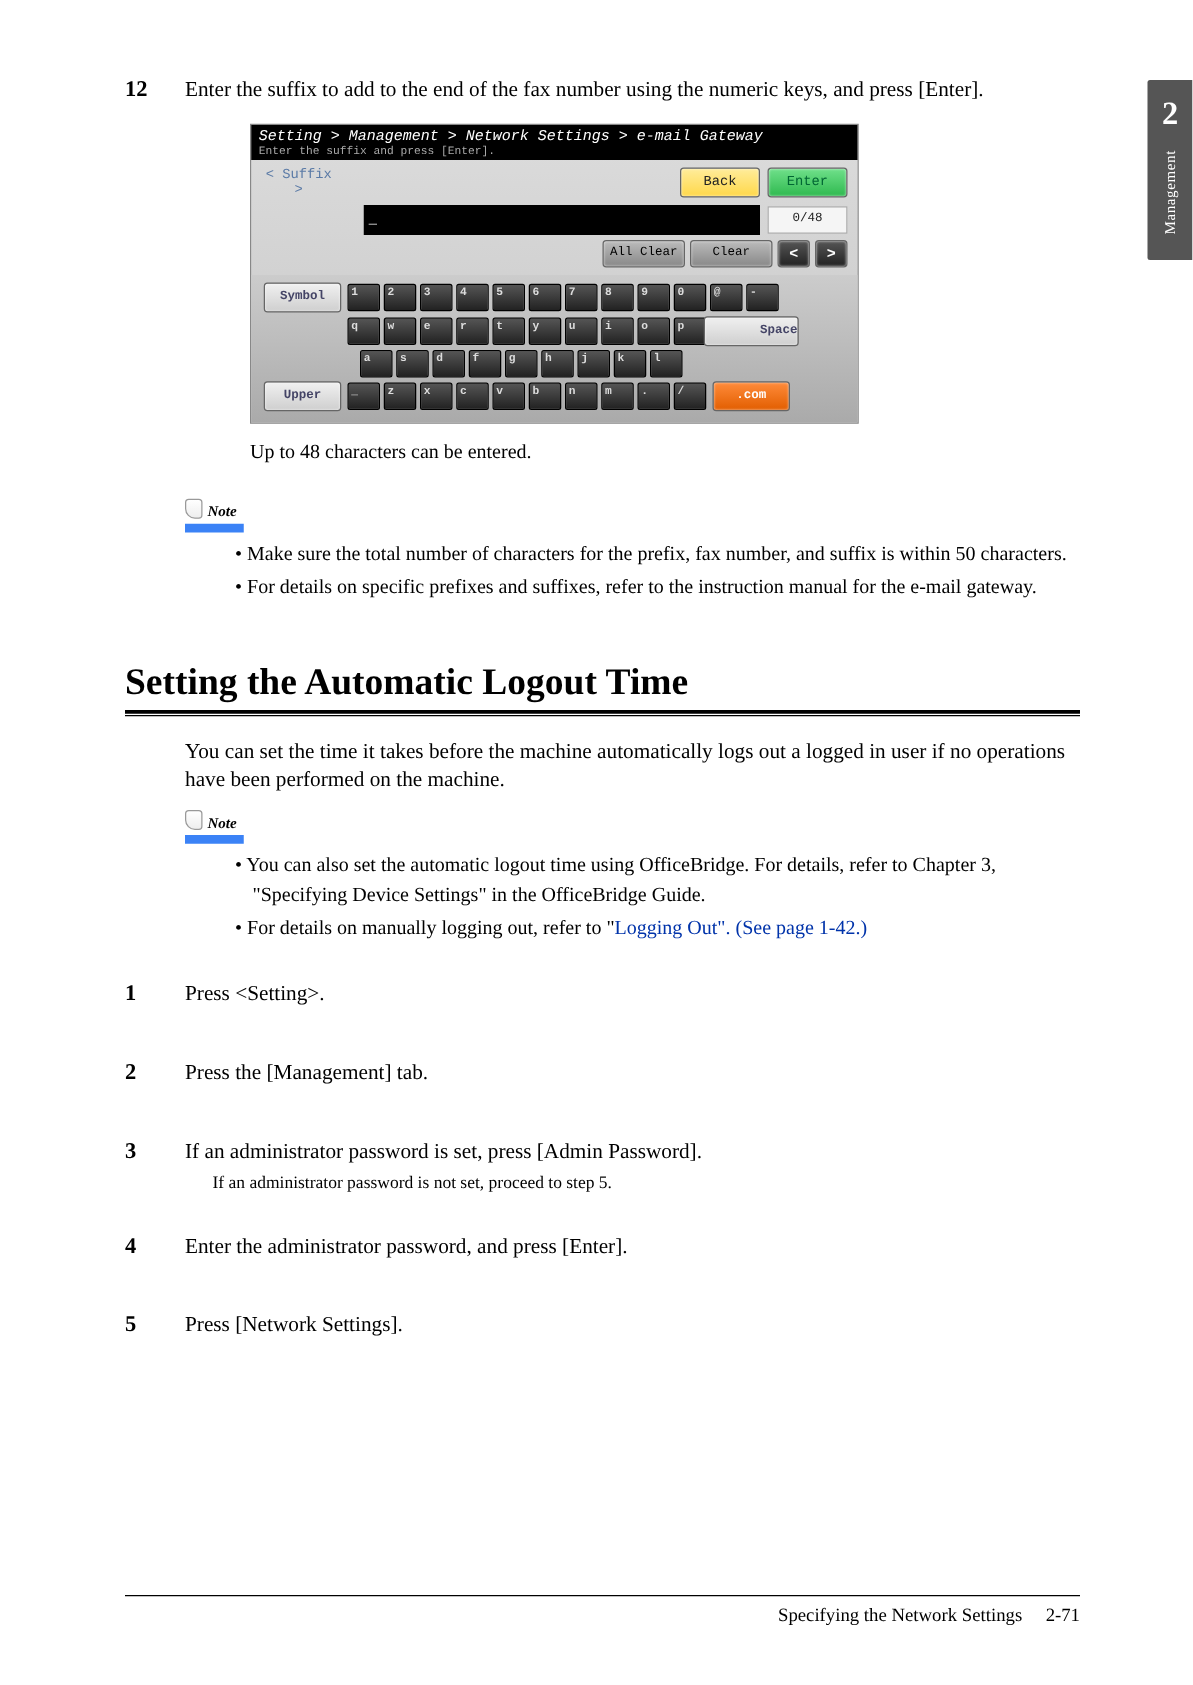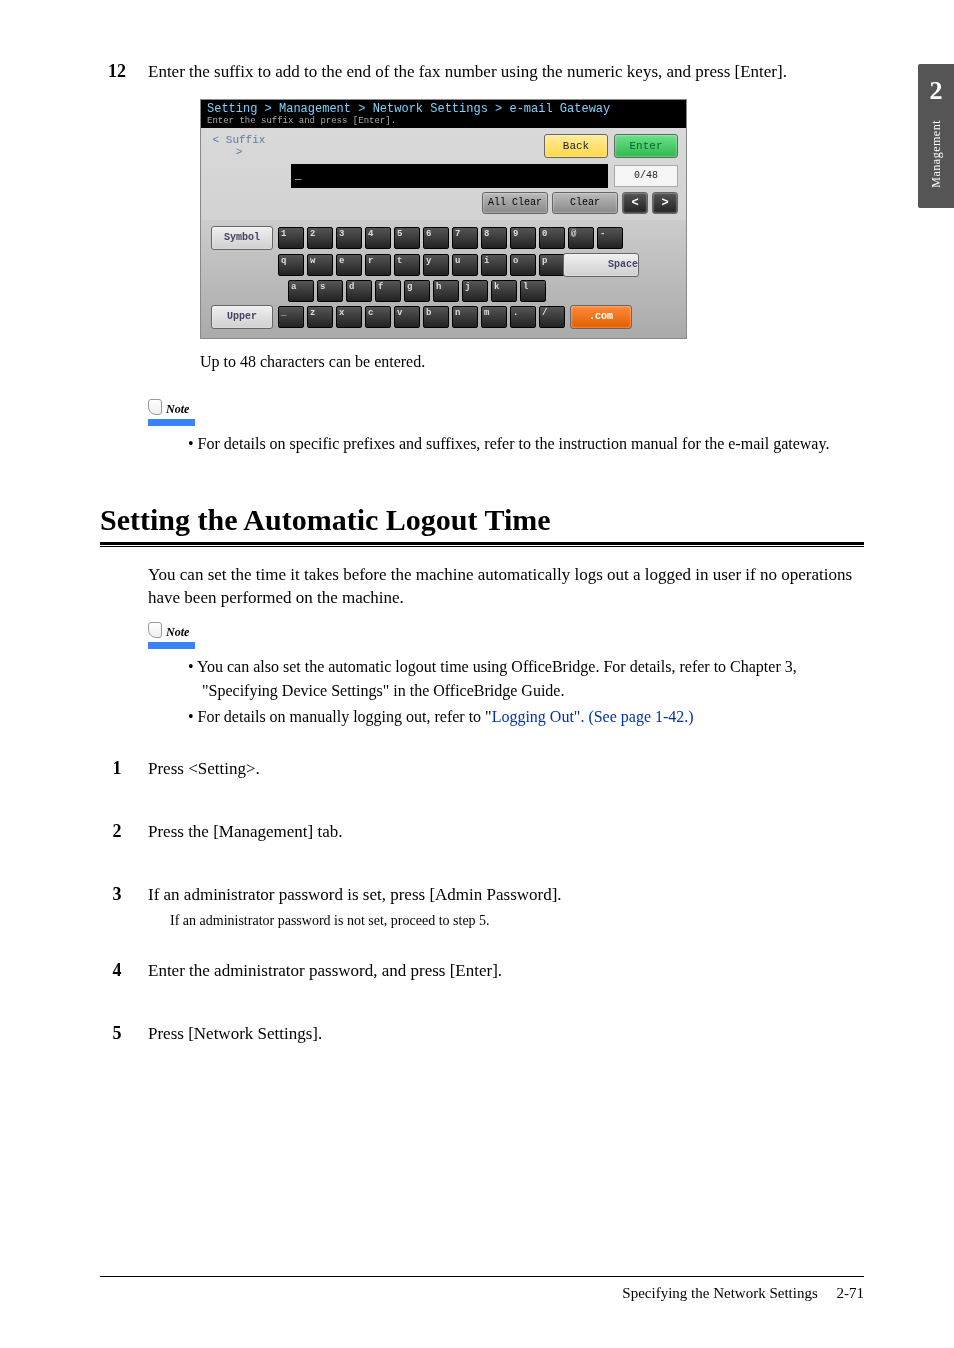--- a/index.html
+++ b/index.html
@@ -17,21 +17,21 @@
   }
   .step-row {
     display: flex;
     align-items: baseline;
     margin-bottom: 6px;
   }
   .step-num {
     font-weight: bold;
     font-size: 18px;
     width: 34px;
-    text-align: center;
+    text-align: left;
     margin-right: 14px;
     font-family: Georgia, serif;
   }
   .step-text {
     font-size: 17px;
     line-height: 1.45;
     flex: 1;
   }
   .step-subtext {
     font-size: 14px;
@@ -134,24 +134,25 @@
     margin: 14px 0 0 100px;
     background: linear-gradient(#dcdcdc, #c8c8c8);
     border: 1px solid #888;
     font-family: 'Courier New', monospace;
     font-size: 11px;
     color: #222;
     user-select: none;
   }
   .ds-titlebar {
     background: #000;
-    color: #7dd3fc;
+    color: #ffffff;
     font-size: 12px;
     padding: 2px 6px 0 6px;
     font-family: 'Courier New', monospace;
+    font-style: italic;
   }
   .ds-subtitle {
     background: #000;
     color: #aaa;
     font-size: 9px;
     padding: 0 6px 2px 6px;
   }
   .ds-toprow {
     display: flex;
     align-items: center;
@@ -357,20 +358,21 @@
     </div>
   </div>
 
   <div class="caption-text">Up to 48 characters can be entered.</div>
 
   
   <div class="note-label">
     <span class="note-icon"></span><span>Note</span>
   </div>
   <ul class="note-list">
+    <li>Make sure the total number of characters for the prefix, fax number, and suffix is within 50 characters.</li>
     <li>For details on specific prefixes and suffixes, refer to the instruction manual for the e-mail gateway.</li>
   </ul>
 
   
   <h1 class="section-heading">Setting the Automatic Logout Time</h1>
   <div class="heading-rule-thick"></div>
   <div class="heading-rule-thin"></div>
 
   <div class="intro-text">You can set the time it takes before the machine automatically logs out a logged in user if no operations have been performed on the machine.</div>
 

